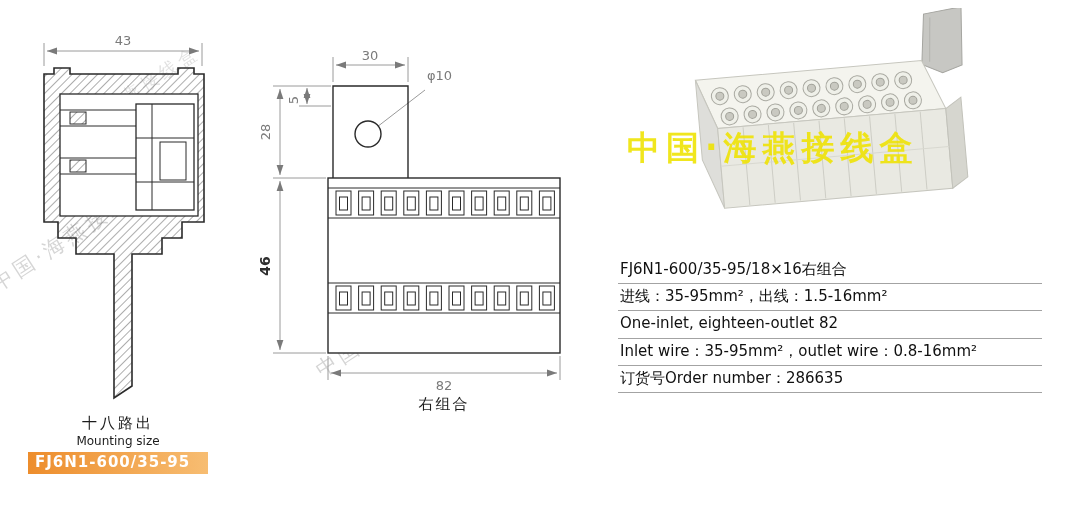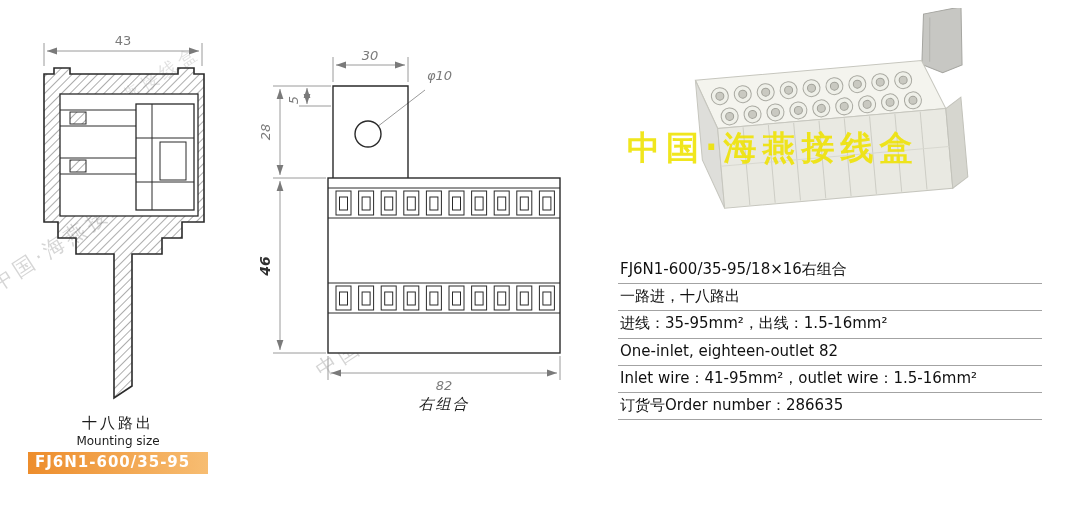--- a/index.html
+++ b/index.html
@@ -8,21 +8,21 @@
   .page { position:relative; width:1075px; height:512px; background:#ffffff; overflow:hidden; }
 
   
   .wm { position:absolute; color:#9c9c9c; opacity:.42; font-size:21px; letter-spacing:4px;
         white-space:nowrap; transform-origin:left center; pointer-events:none; }
   .wm1 { left:-6px;  top:272px; transform:rotate(-33deg); }
   .wm2 { left:60px;  top:128px; transform:rotate(-33deg); font-size:18px; opacity:.30; }
   .wm3 { left:318px; top:358px; transform:rotate(-33deg); }
 
   .left-block { position:absolute; left:14px; top:30px; }
-  .mid-block  { position:absolute; left:243px; top:48px;font-style:italic; }
+  .mid-block  { position:absolute; left:243px; top:48px; }
 
   .caption-block { position:absolute; left:28px; top:414px; width:180px; text-align:center; }
   .caption-cn { font-size:15px; color:#1c1c1c; letter-spacing:3px; }
   .caption-en { font-size:12px; color:#1c1c1c; margin-top:1px; }
   .badge { margin-top:4px; background:linear-gradient(90deg,#ed8d2c,#f7bd72); color:#fff;
            font-weight:bold; font-size:15px; text-align:left;
            padding:1px 7px 3px; letter-spacing:1px; }
 
   .photo { position:absolute; left:615px; top:8px; width:408px; height:248px; }
   .photo-wm { position:absolute; left:12px; top:118px; font-size:33px; font-weight:bold;
@@ -233,20 +233,19 @@
             <line x1="306.2" y1="113" x2="306.2" y2="191"></line>
           </g>
         <line x1="103" y1="150" x2="332" y2="150" stroke="#d8d8d0"></line>
       </g>
     </svg>
     <div class="photo-wm">中国·海燕接线盒</div>
   </div>
 
   <div class="spec">
     <div class="spec-row">FJ6N1-600/35-95/18×16右组合</div>
-    <div class="spec-row">一路进，十八路出</div>
     <div class="spec-row">进线：35-95mm²，出线：1.5-16mm²</div>
     <div class="spec-row">One-inlet, eighteen-outlet 82</div>
-    <div class="spec-row">Inlet wire：41-95mm²，outlet wire：1.5-16mm²</div>
+    <div class="spec-row">Inlet wire：35-95mm²，outlet wire：0.8-16mm²</div>
     <div class="spec-row">订货号Order number：286635</div>
   </div>
 
 </div>
 
 </body></html>

